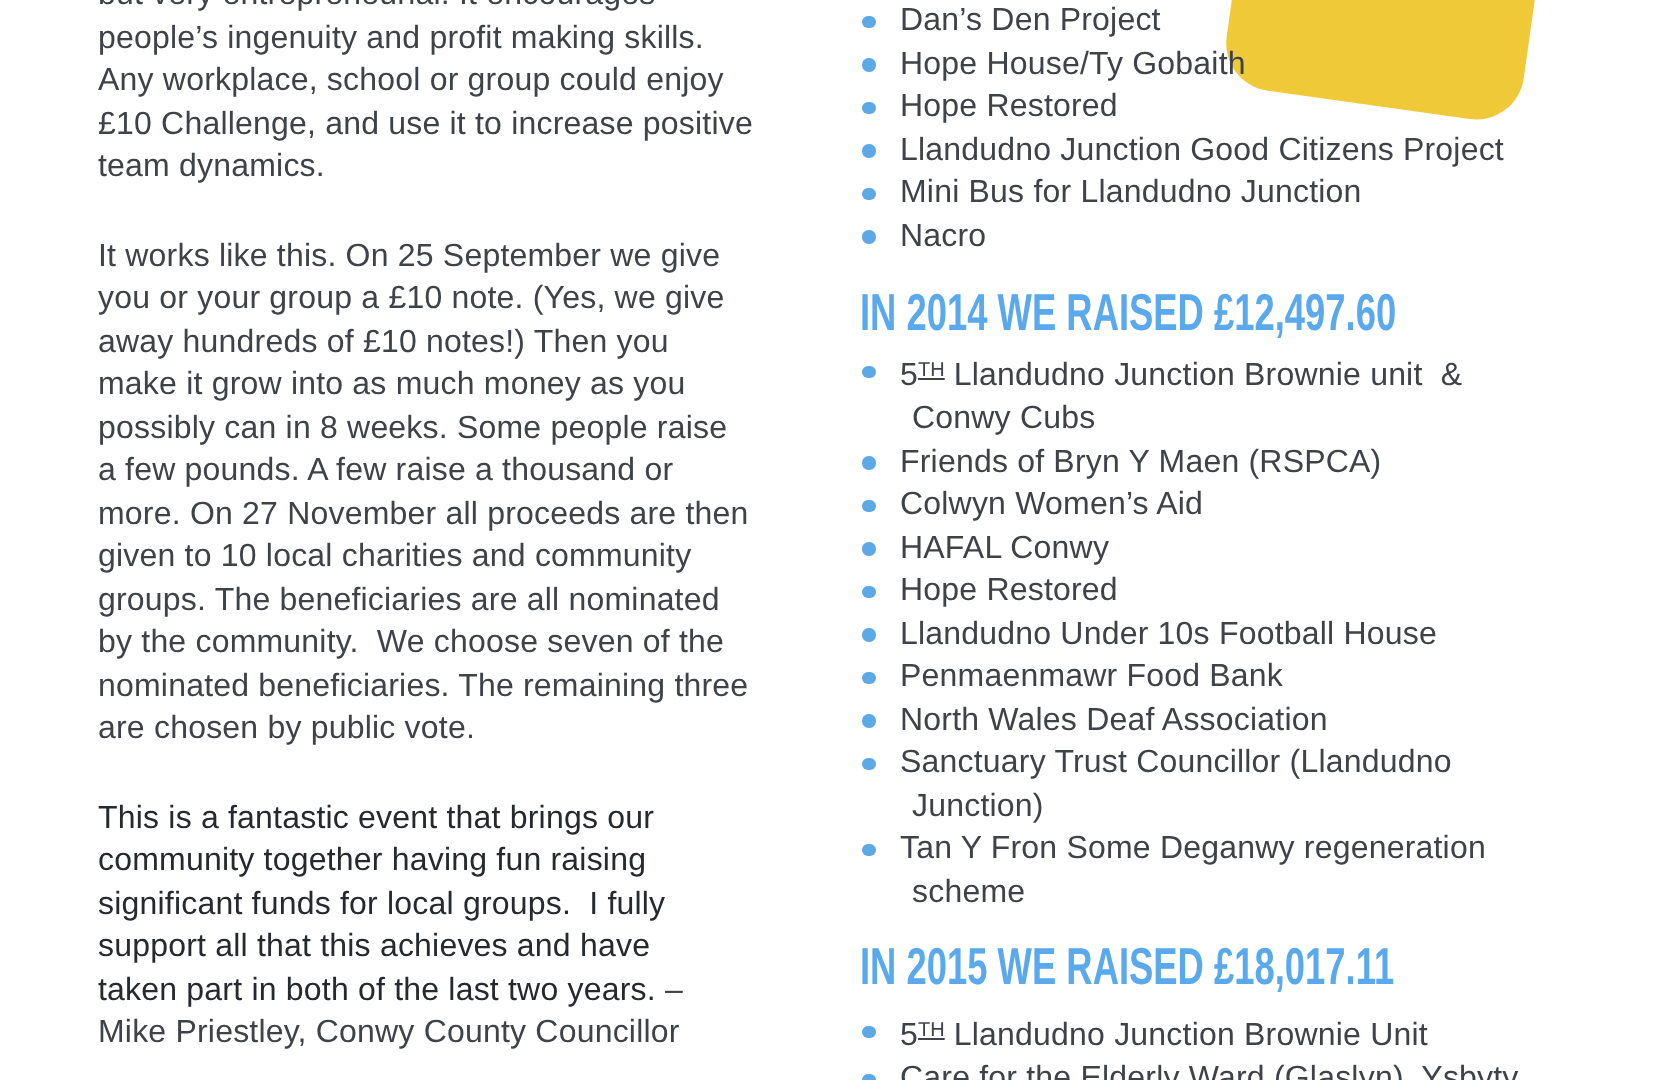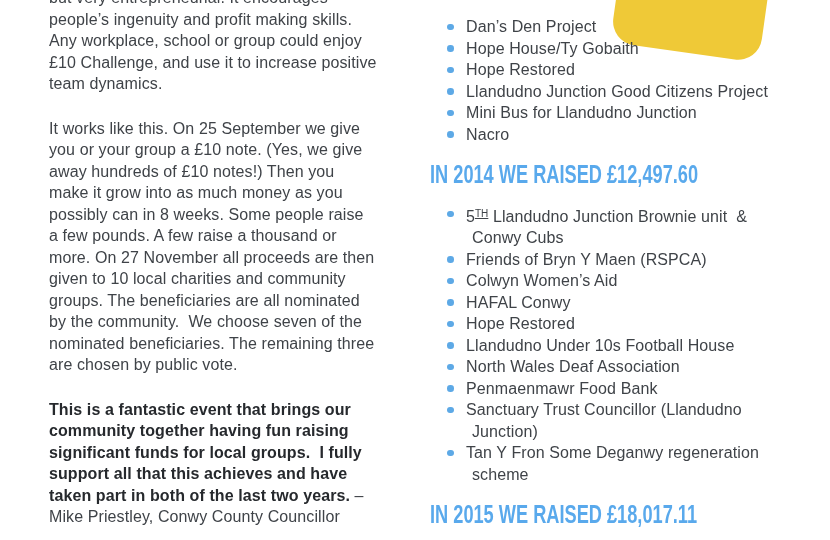--- a/index.html
+++ b/index.html
@@ -16,27 +16,27 @@
     z-index:0;
   }
   .left-col{
     position:absolute;left:49px;top:-13px;width:390px;z-index:1;
   }
   .para{
     margin:0 0 23px 0;
     font-size:16px;line-height:21.5px;color:#3f4348;
     white-space:pre-line;letter-spacing:0.1px;
   }
-  .quote-bold{font-weight:700;color:#26292d;}
+  .quote-bold{font-weight:400;color:#26292d;}
   .attribution{font-weight:400;color:#3f4348;}
   .right-col{
     position:absolute;left:430px;top:0;width:380px;z-index:1;
   }
   ul.charity-list{
-    list-style:none;margin:16px;padding:0;
+    list-style:none;margin:0;padding:0;
   }
   ul.charity-list li{
     position:relative;padding-left:26px;text-indent:-6px;
     font-size:16px;line-height:21.5px;color:#3f4348;
     white-space:pre-line;letter-spacing:0.1px;
   }
   .dot{
     position:absolute;left:1px;top:7.5px;width:6.5px;height:6.5px;
     border-radius:50%;background:#5da9e6;
   }
@@ -94,22 +94,22 @@
   <h2 class="section-heading">IN 2014 WE RAISED £12,497.60</h2>
 
   <ul class="charity-list">
     <li><span class="dot"></span><span>5</span><sup class="ord">TH</sup><span> Llandudno Junction Brownie unit&nbsp; &amp;
 Conwy Cubs</span></li>
     <li><span class="dot"></span><span>Friends of Bryn Y Maen (RSPCA)</span></li>
     <li><span class="dot"></span><span>Colwyn Women’s Aid</span></li>
     <li><span class="dot"></span><span>HAFAL Conwy</span></li>
     <li><span class="dot"></span><span>Hope Restored</span></li>
     <li><span class="dot"></span><span>Llandudno Under 10s Football House</span></li>
+    <li><span class="dot"></span><span>Penmaenmawr Food Bank</span></li>
     <li><span class="dot"></span><span>North Wales Deaf Association</span></li>
-    <li><span class="dot"></span><span>Penmaenmawr Food Bank</span></li>
     <li><span class="dot"></span><span>Sanctuary Trust Councillor (Llandudno
 Junction)</span></li>
     <li><span class="dot"></span><span>Tan Y Fron Some Deganwy regeneration
 scheme</span></li>
   </ul>
 
   <h2 class="section-heading h2015">IN 2015 WE RAISED £18,017.11</h2>
 
   <ul class="charity-list">
     <li><span class="dot"></span><span>5</span><sup class="ord">TH</sup><span> Llandudno Junction Brownie Unit</span></li>

